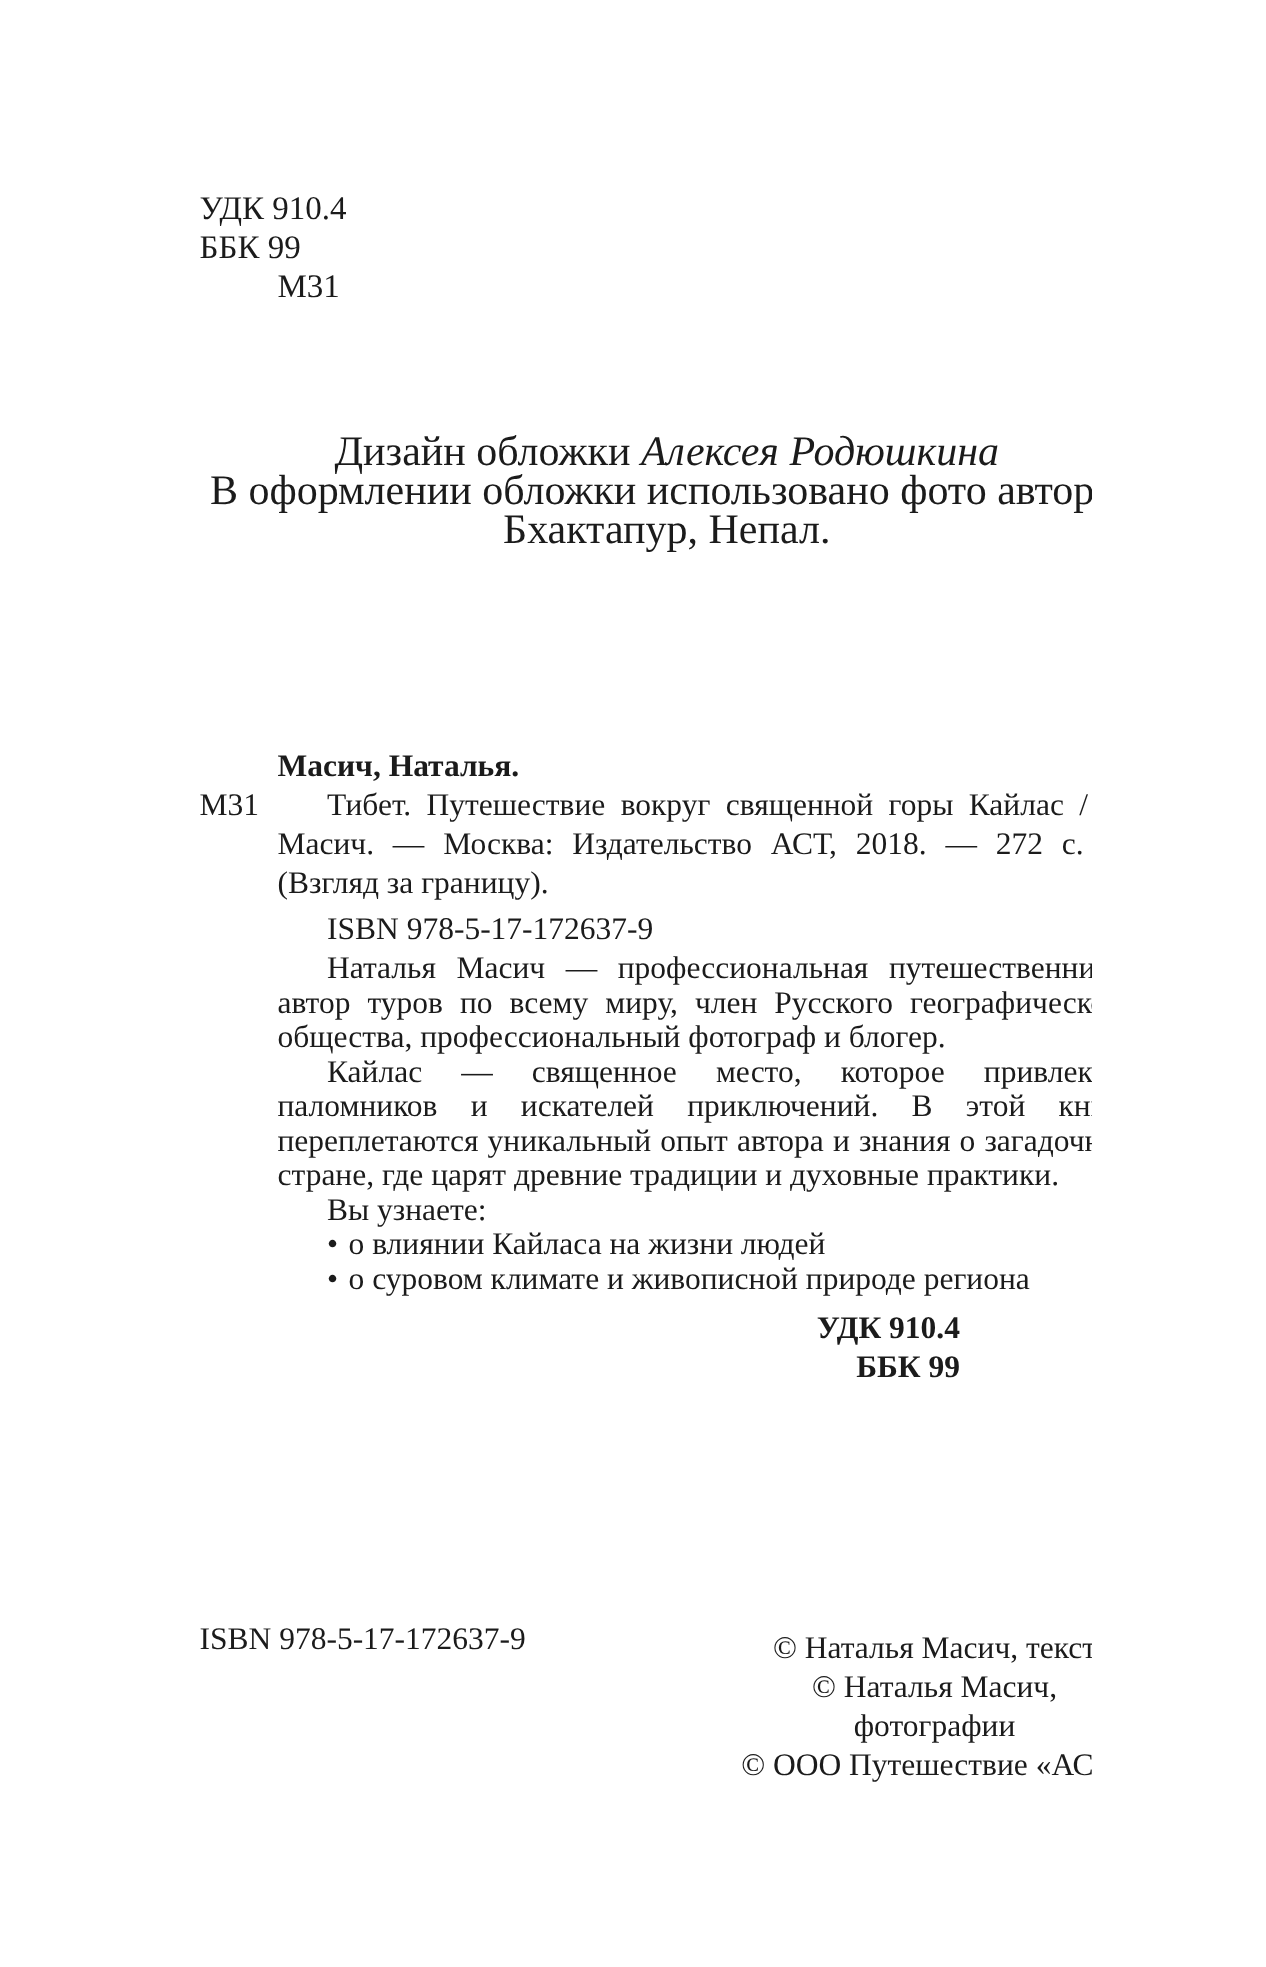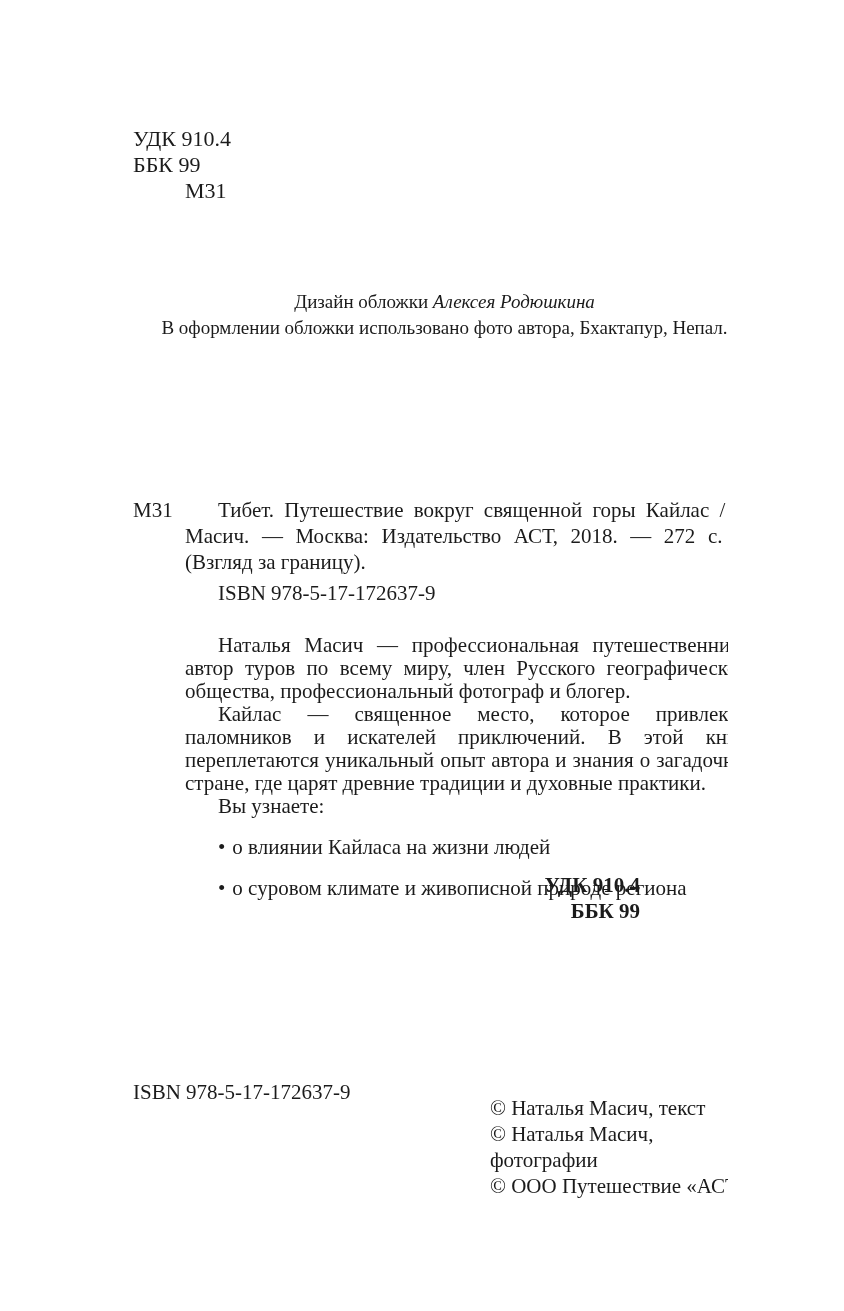--- a/index.html
+++ b/index.html
@@ -19,70 +19,71 @@
   }
   .block { position: absolute; }
 
   
   .top-meta { left: 133px; top: 126px; line-height: 26px; font-size: 22px; }
   .top-meta .code-line-indent { margin-left: 52px; }
 
   
   .cover-credit {
     left: 133px; top: 289px; width: 623px;
-    text-align: center; line-height: 26px; font-size: 19px;
+    text-align: center; line-height: 26px; font-size: 28px;
   }
   .cover-credit .italic { font-style: italic; }
 
   
   .bib { left: 133px; top: 497px; width: 623px; line-height: 26px; }
   .bib-author { margin-left: 52px; font-weight: bold; }
   .bib-entry { position: relative; }
   .bib-code { position: absolute; left: 0; top: 0; }
   .bib-desc {
     margin: 0 0 0 52px; text-indent: 33px;
     text-align: justify;
   }
   .bib-isbn { margin-left: 85px; margin-top: 5px; }
 
   
   .annotation { left: 185px; top: 634px; width: 571px; line-height: 23px; }
   .annotation p { margin: 0; text-indent: 33px; text-align: justify; }
   .annotation .list-intro { text-indent: 33px; }
-  .annotation .bullet-line { padding-left: 33px; margin-top: 18px; }
+  .annotation .bullet-line { padding-left: 33px; }
   .annotation .bullet-glyph { margin-right: 7px; }
 
   
   .udk-footer {
     right: 88px; top: 872px; text-align: right;
     font-weight: bold; line-height: 26px; font-size: 21px;
   }
 
   
   .bottom-row { left: 133px; top: 1079px; width: 623px; line-height: 26px; }
   .bottom-isbn { position: absolute; left: 0; top: 0; }
-  .copyright-list { position: absolute; left: 357px; top: 16px; }
+  .copyright-list { position: absolute; left: 357px; top: 6px; text-align: center; }
 </style>
 </head>
 <body>
 
 <div class="page">
 
   <div class="block top-meta">
     <div>УДК 910.4</div>
     <div>ББК 99</div>
     <div class="code-line-indent">М31</div>
   </div>
 
   <div class="block cover-credit">
     <div><span>Дизайн обложки </span><span class="italic">Алексея Родюшкина</span></div>
     <div>В оформлении обложки использовано фото автора, Бхактапур, Непал.</div>
   </div>
 
   <div class="block bib">
+    <div class="bib-author">Масич, Наталья.</div>
     <div class="bib-entry">
       <span class="bib-code">М31</span>
       <p class="bib-desc">Тибет. Путешествие вокруг священной горы Кайлас / Н. Масич. — Москва: Издательство АСТ, 2018. — 272 с. — (Взгляд за границу).</p>
     </div>
     <div class="bib-isbn">ISBN 978-5-17-172637-9</div>
   </div>
 
   <div class="block annotation">
     <p>Наталья Масич — профессиональная путешественница, автор туров по всему миру, член Русского географического общества, профессиональный фотограф и блогер.</p>
     <p>Кайлас — священное место, которое привлекает паломников и искателей приключений. В этой книге переплетаются уникальный опыт автора и знания о загадочной стране, где царят древние традиции и духовные практики.</p>

